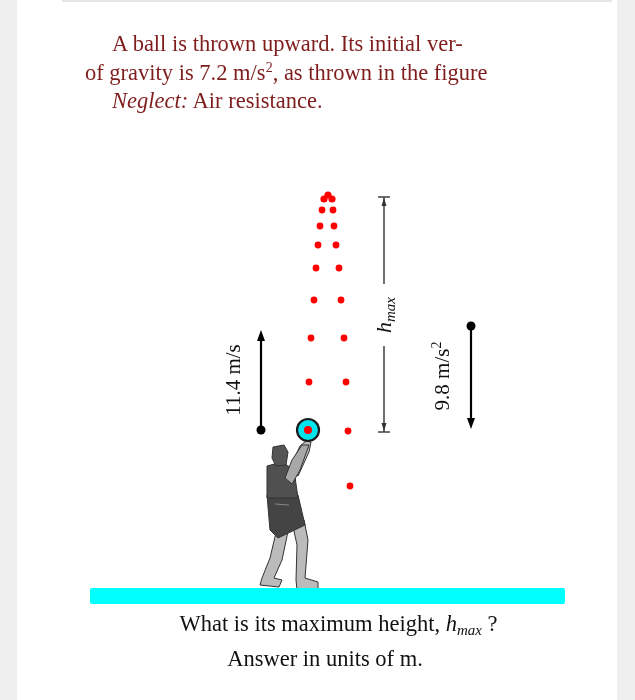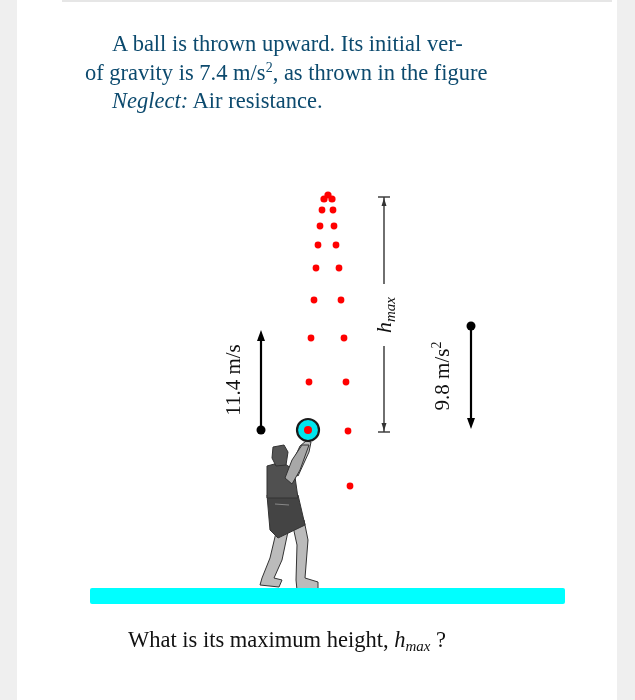--- a/index.html
+++ b/index.html
@@ -12,48 +12,48 @@
       position: absolute; left: 17px; top: 0; width: 600px; height: 700px;
       background: #ffffff;
     }
     .top-rule {
       position: absolute; left: 45px; top: 0; width: 550px; height: 2px;
       background: #e6e6e6;
     }
     .problem-text {
       position: absolute; left: 85px; top: 30px; width: 487px;
       font-family: "Liberation Serif", "DejaVu Serif", serif;
-      font-size: 22.5px; line-height: 28.5px; color: #0c4a6e;
+      font-size: 22.5px; line-height: 28.5px; color: #7f1d1d;
       text-align: justify;
     }
     .problem-text p { margin: 0; }
     .indent { text-indent: 27px; }
     .neglect { padding-left: 27px; }
     .ital { font-style: italic; font-family: Liberation Serif, serif; }
     sup { font-size: 14px; line-height: 0; vertical-align: 8px; }
     .figure { position: absolute; left: 0; top: 0; width: 635px; height: 700px; }
     .question {
       position: absolute; left: 85px; top: 610px; width: 480px;
       font-family: "Liberation Serif", "DejaVu Serif", serif;
       font-size: 22.5px; line-height: 28.5px; color: #111;
     }
-    .question p { margin: 16px; }
+    .question p { margin: 0; text-align: center; }
     .q-indent { padding-left: 27px; }
     .math-sub { font-size: 15px; font-style: italic; vertical-align: -4px; }
   </style>
 </head>
 <body>
 
 <div class="page">
   <div class="top-rule"></div>
 </div>
 
 <div class="problem-text">
   <p class="indent">A ball is thrown upward. Its initial ver-</p>
-  <p><span>of gravity is 7.4 m/s</span><sup>2</sup><span>, as thrown in the figure</span></p>
+  <p><span>of gravity is 7.2 m/s</span><sup>2</sup><span>, as thrown in the figure</span></p>
   <p class="neglect"><span class="ital">Neglect:</span><span> Air resistance.</span></p>
 </div>
 
 <svg class="figure" width="635" height="700" viewBox="0 0 635 700">
   <defs>
     <marker id="arrowUp" markerWidth="8" markerHeight="10" refX="4" refY="1" orient="auto-start-reverse"></marker>
   </defs>
 
   <g fill="#ff0000">
     <circle cx="324" cy="199" r="3.6"></circle>
@@ -122,13 +122,14 @@
   <g>
     <circle cx="308" cy="430" r="11" fill="#00e5ee" stroke="#1a1a1a" stroke-width="2.2"></circle>
     <circle cx="308" cy="430" r="4" fill="#ff0000"></circle>
   </g>
 
   <rect x="90" y="588" width="475" height="16" rx="2" fill="#00ffff"></rect>
 </svg>
 
 <div class="question">
   <p class="q-indent"><span>What is its maximum height, </span><span class="ital">h</span><span class="math-sub">max</span><span> ?</span></p>
+  <p>Answer in units of  m.</p>
 </div>
 
 </body></html>

